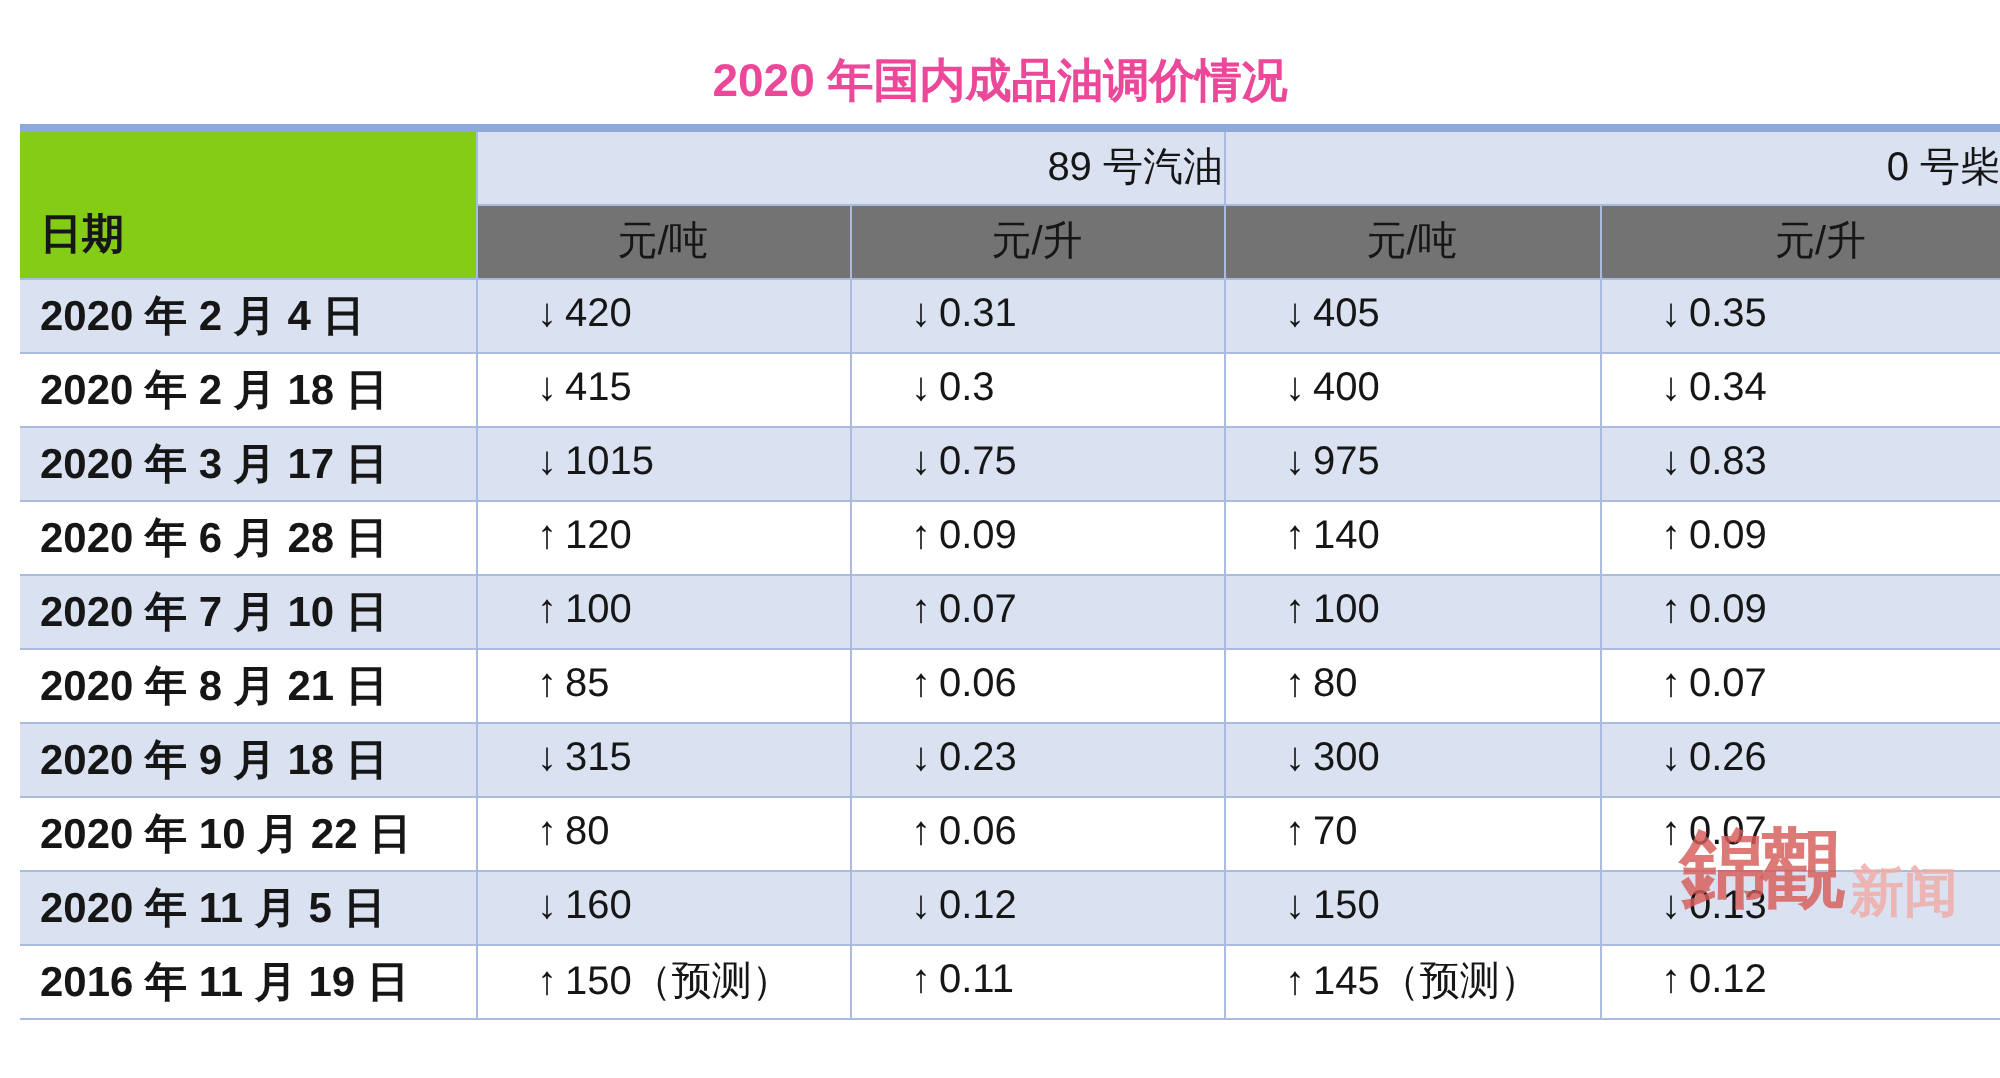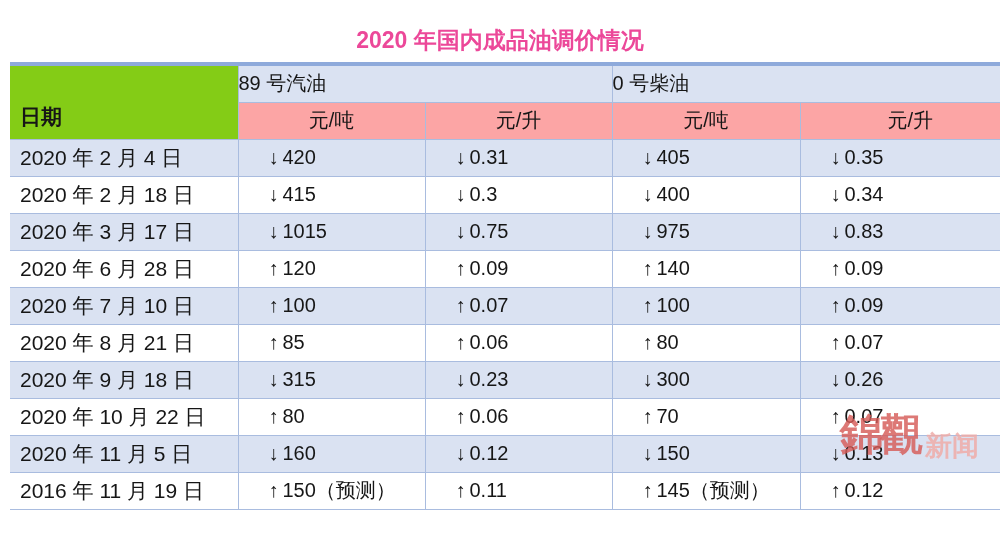--- a/index.html
+++ b/index.html
@@ -43,33 +43,33 @@
     background: #84cc16;
     text-align: left;
     vertical-align: bottom;
     padding: 0 0 8px 10px;
     font-weight: bold;
     font-size: 21px;
   }
   th.group-head {
     background: #dae2f2;
     font-weight: normal;
-    text-align: left;
+    text-align: right;
     height: 38px;
   }
   th.unit-head {
-    background: #fca5a5;
+    background: #737373;
     font-weight: normal;
     height: 37px;
   }
 
   
   tbody td { height: 37px; }
   tbody td.date-cell {
-    font-weight: normal;
+    font-weight: bold;
     font-size: 21px;
     padding-left: 10px;
     text-align: left;
   }
   tbody td.value-cell { padding-left: 30px; text-align: left; }
   tbody tr:nth-child(odd) { background: #dae2f2; }
   tbody tr:nth-child(even) { background: #ffffff; }
   .arrow { margin-right: 4px; }
 
   

